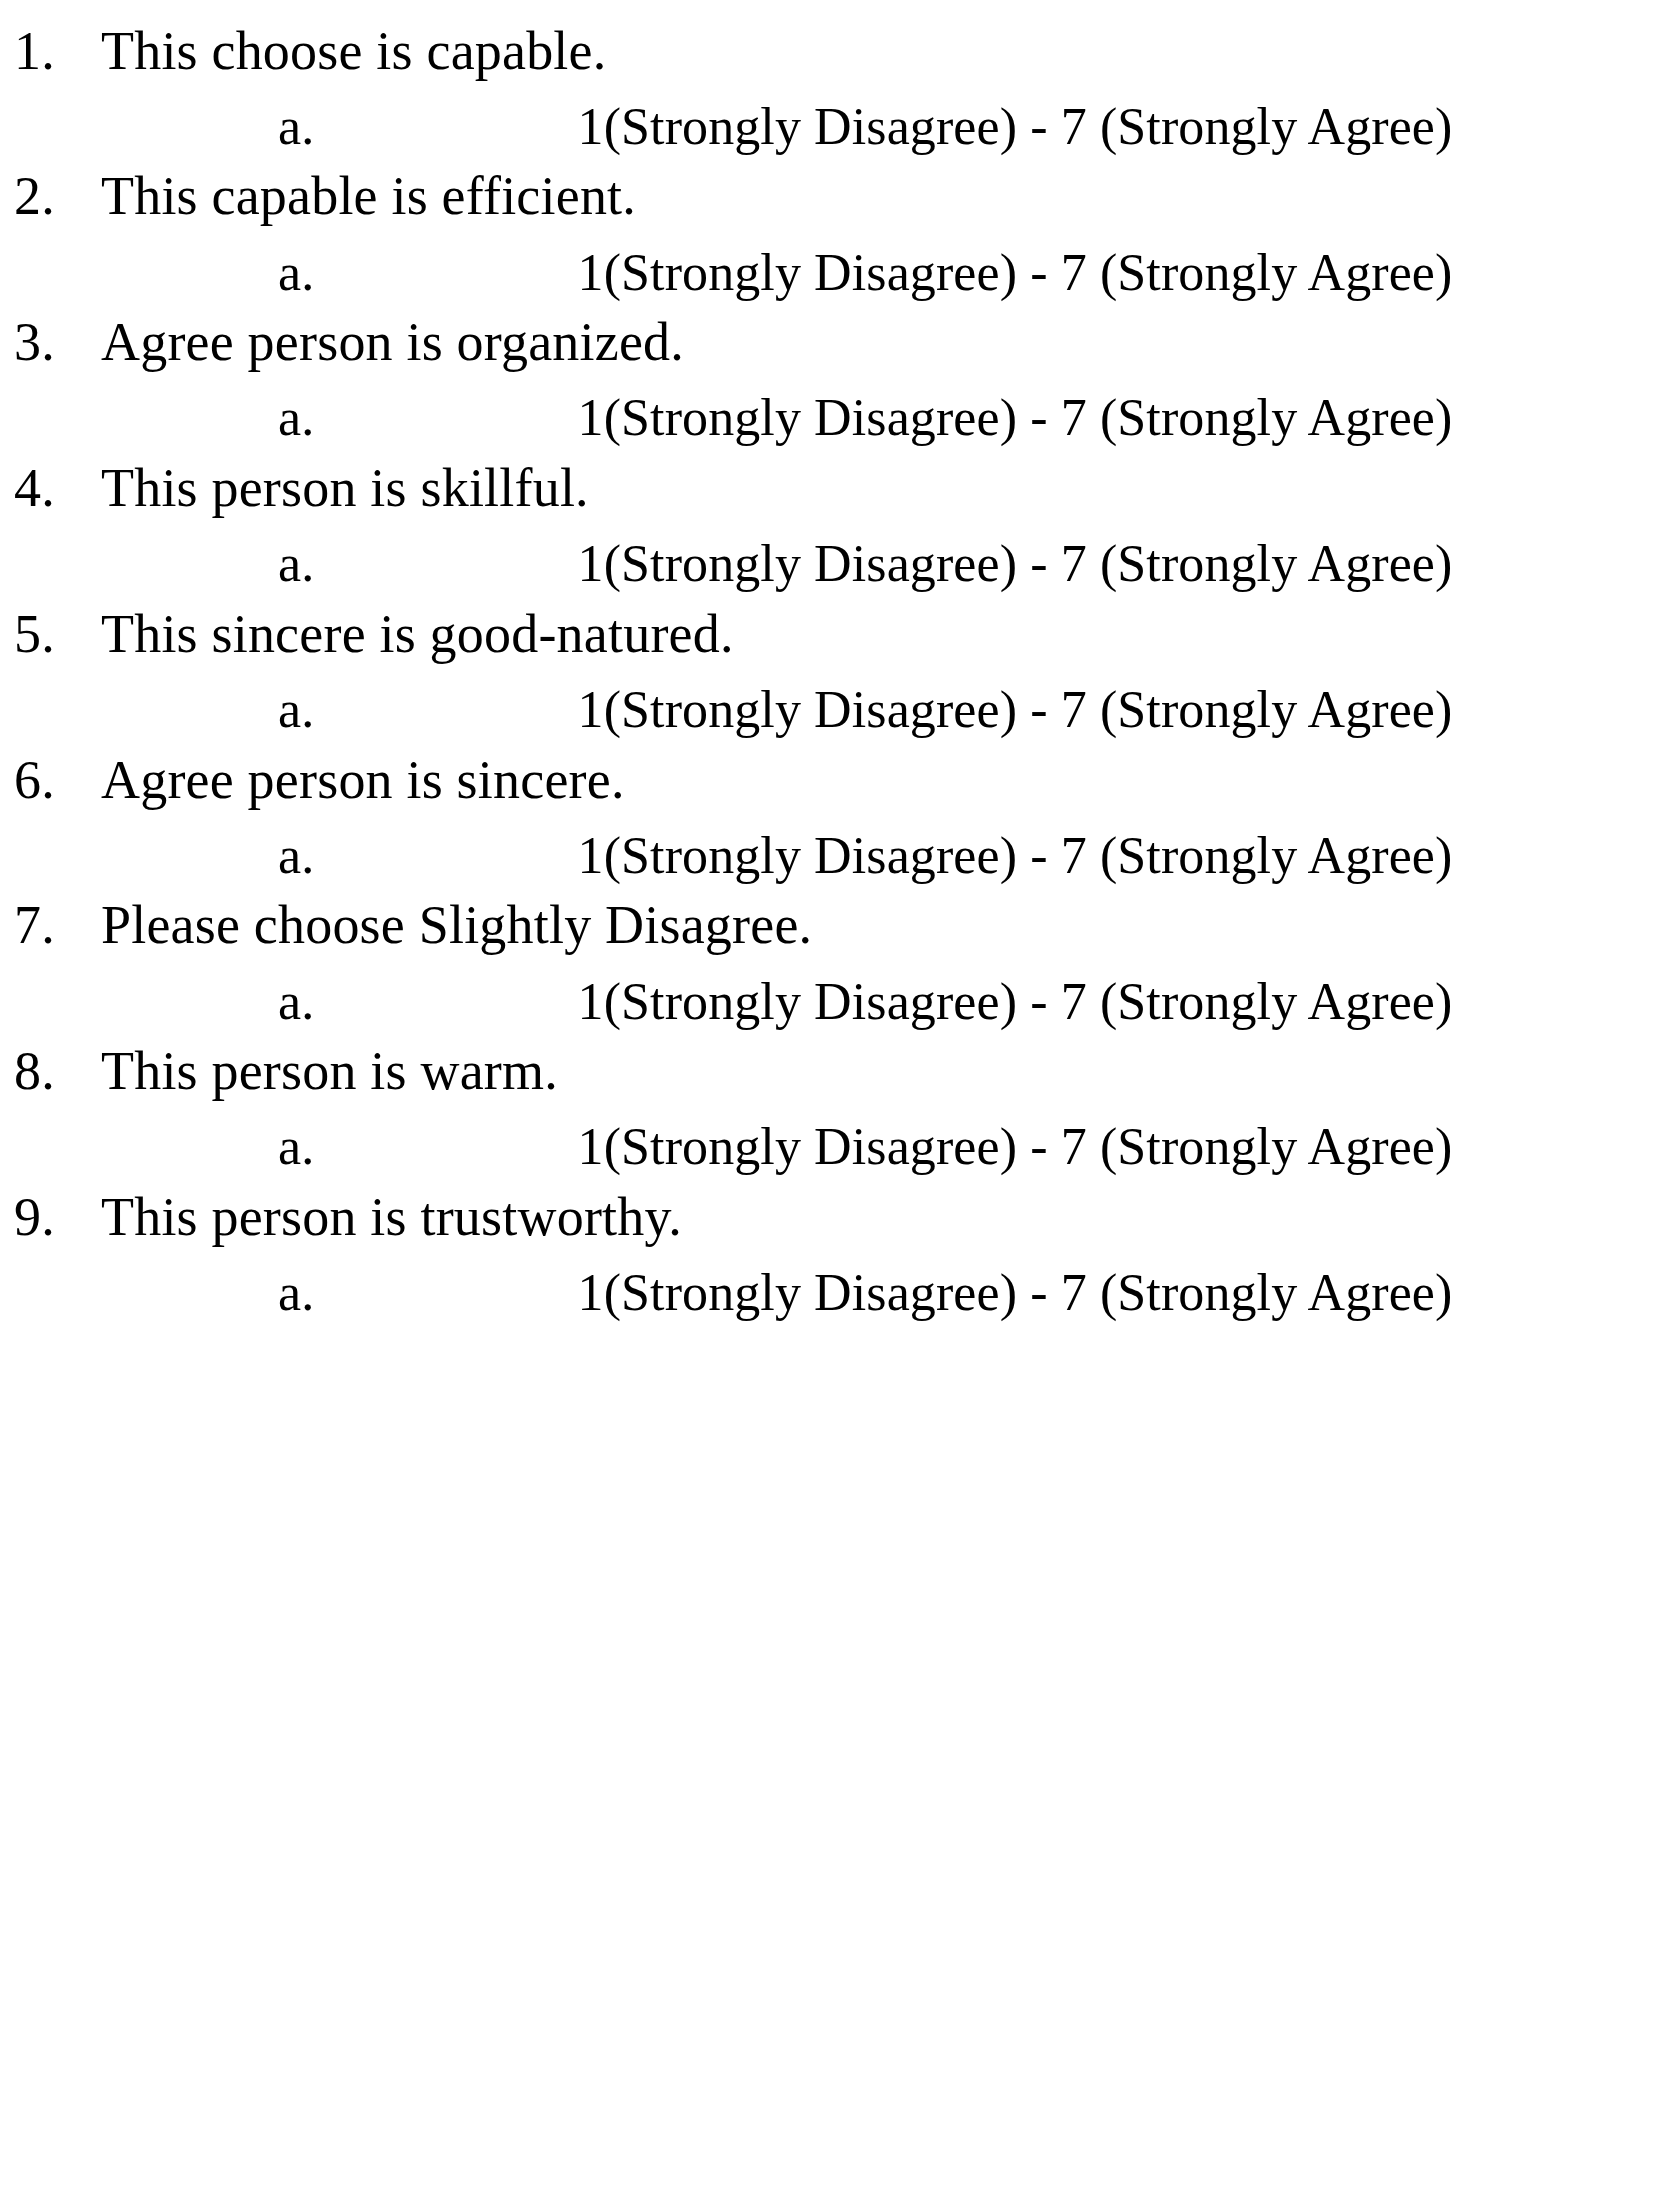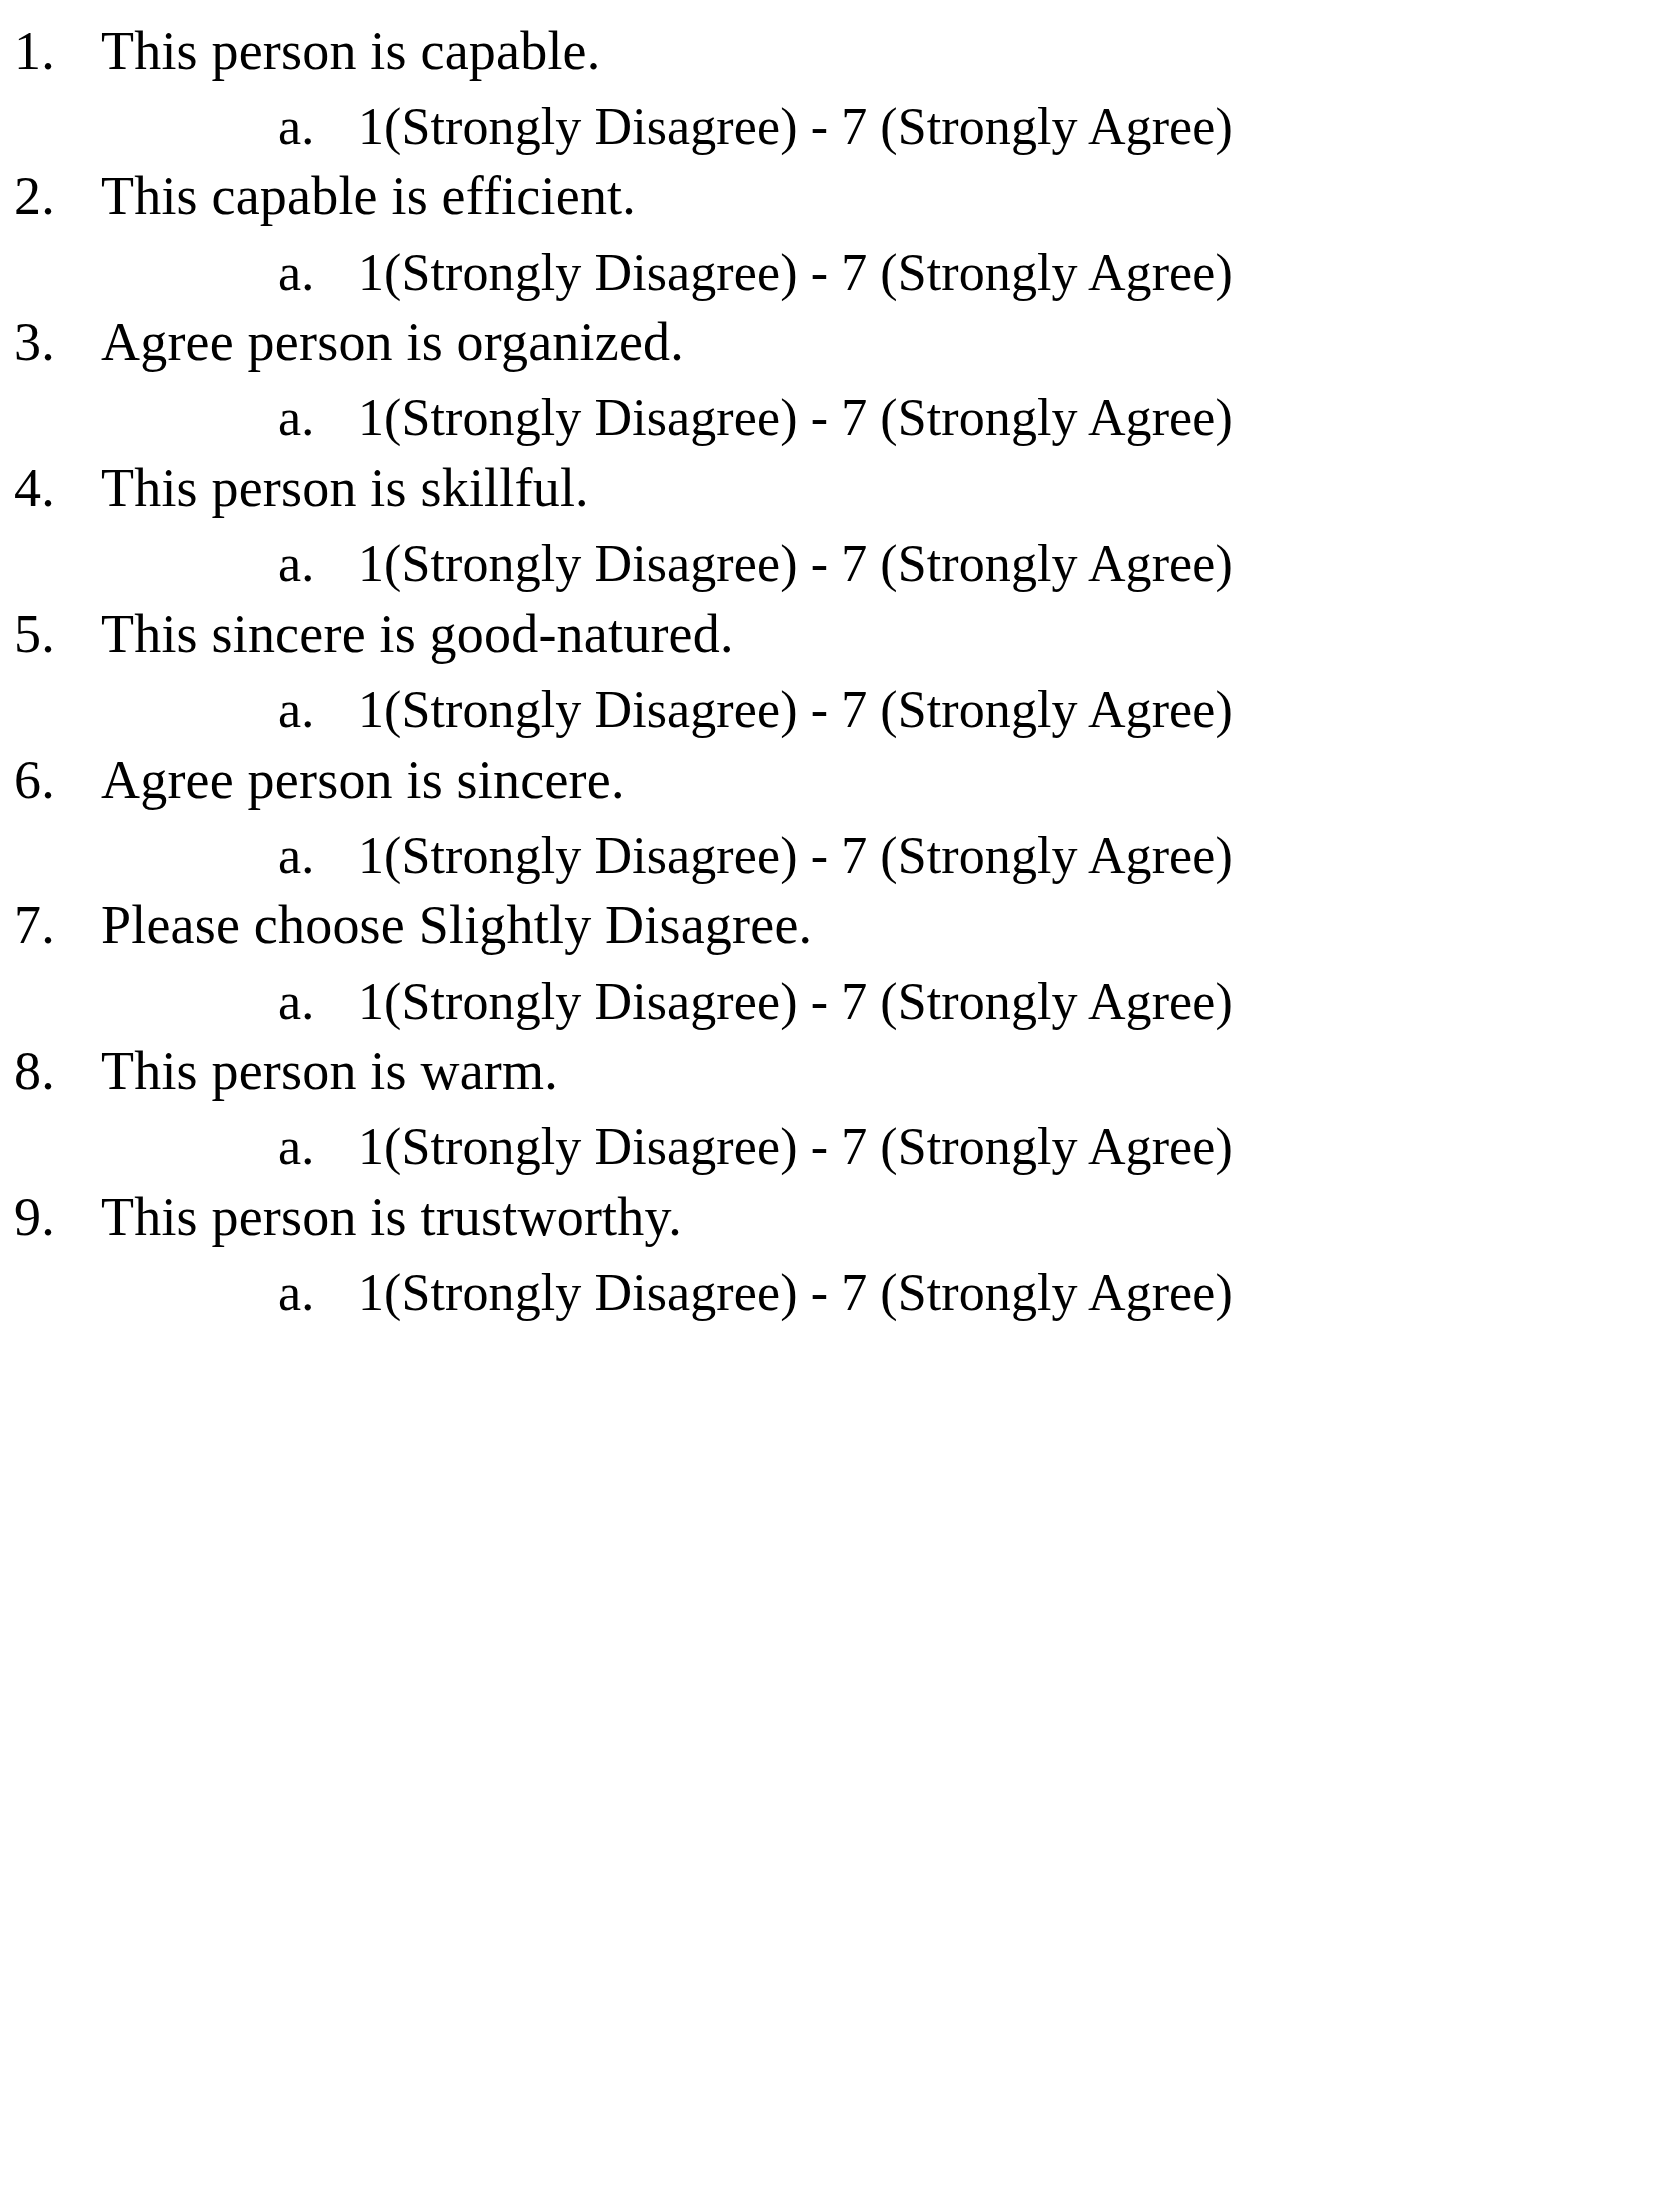--- a/index.html
+++ b/index.html
@@ -51,31 +51,32 @@
     margin-top: 7px;
   }
   .alabel {
     width: 80px;
     flex: 0 0 80px;
     text-align: left;
   }
   .atext {
     flex: 1 1 auto;
     white-space: nowrap;
+    text-align: center;
   }
 </style>
 </head>
 <body>
 
 <div class="page">
 
   <div class="qitem">
     <div class="qline">
       <span class="qnum">1.</span>
-      <span class="qtext">This person is capable.</span>
+      <span class="qtext">This choose is capable.</span>
     </div>
     <div class="aline">
       <span class="alabel">a.</span>
       <span class="atext">1(Strongly Disagree) - 7 (Strongly Agree)</span>
     </div>
   </div>
 
   <div class="qitem">
     <div class="qline">
       <span class="qnum">2.</span>

